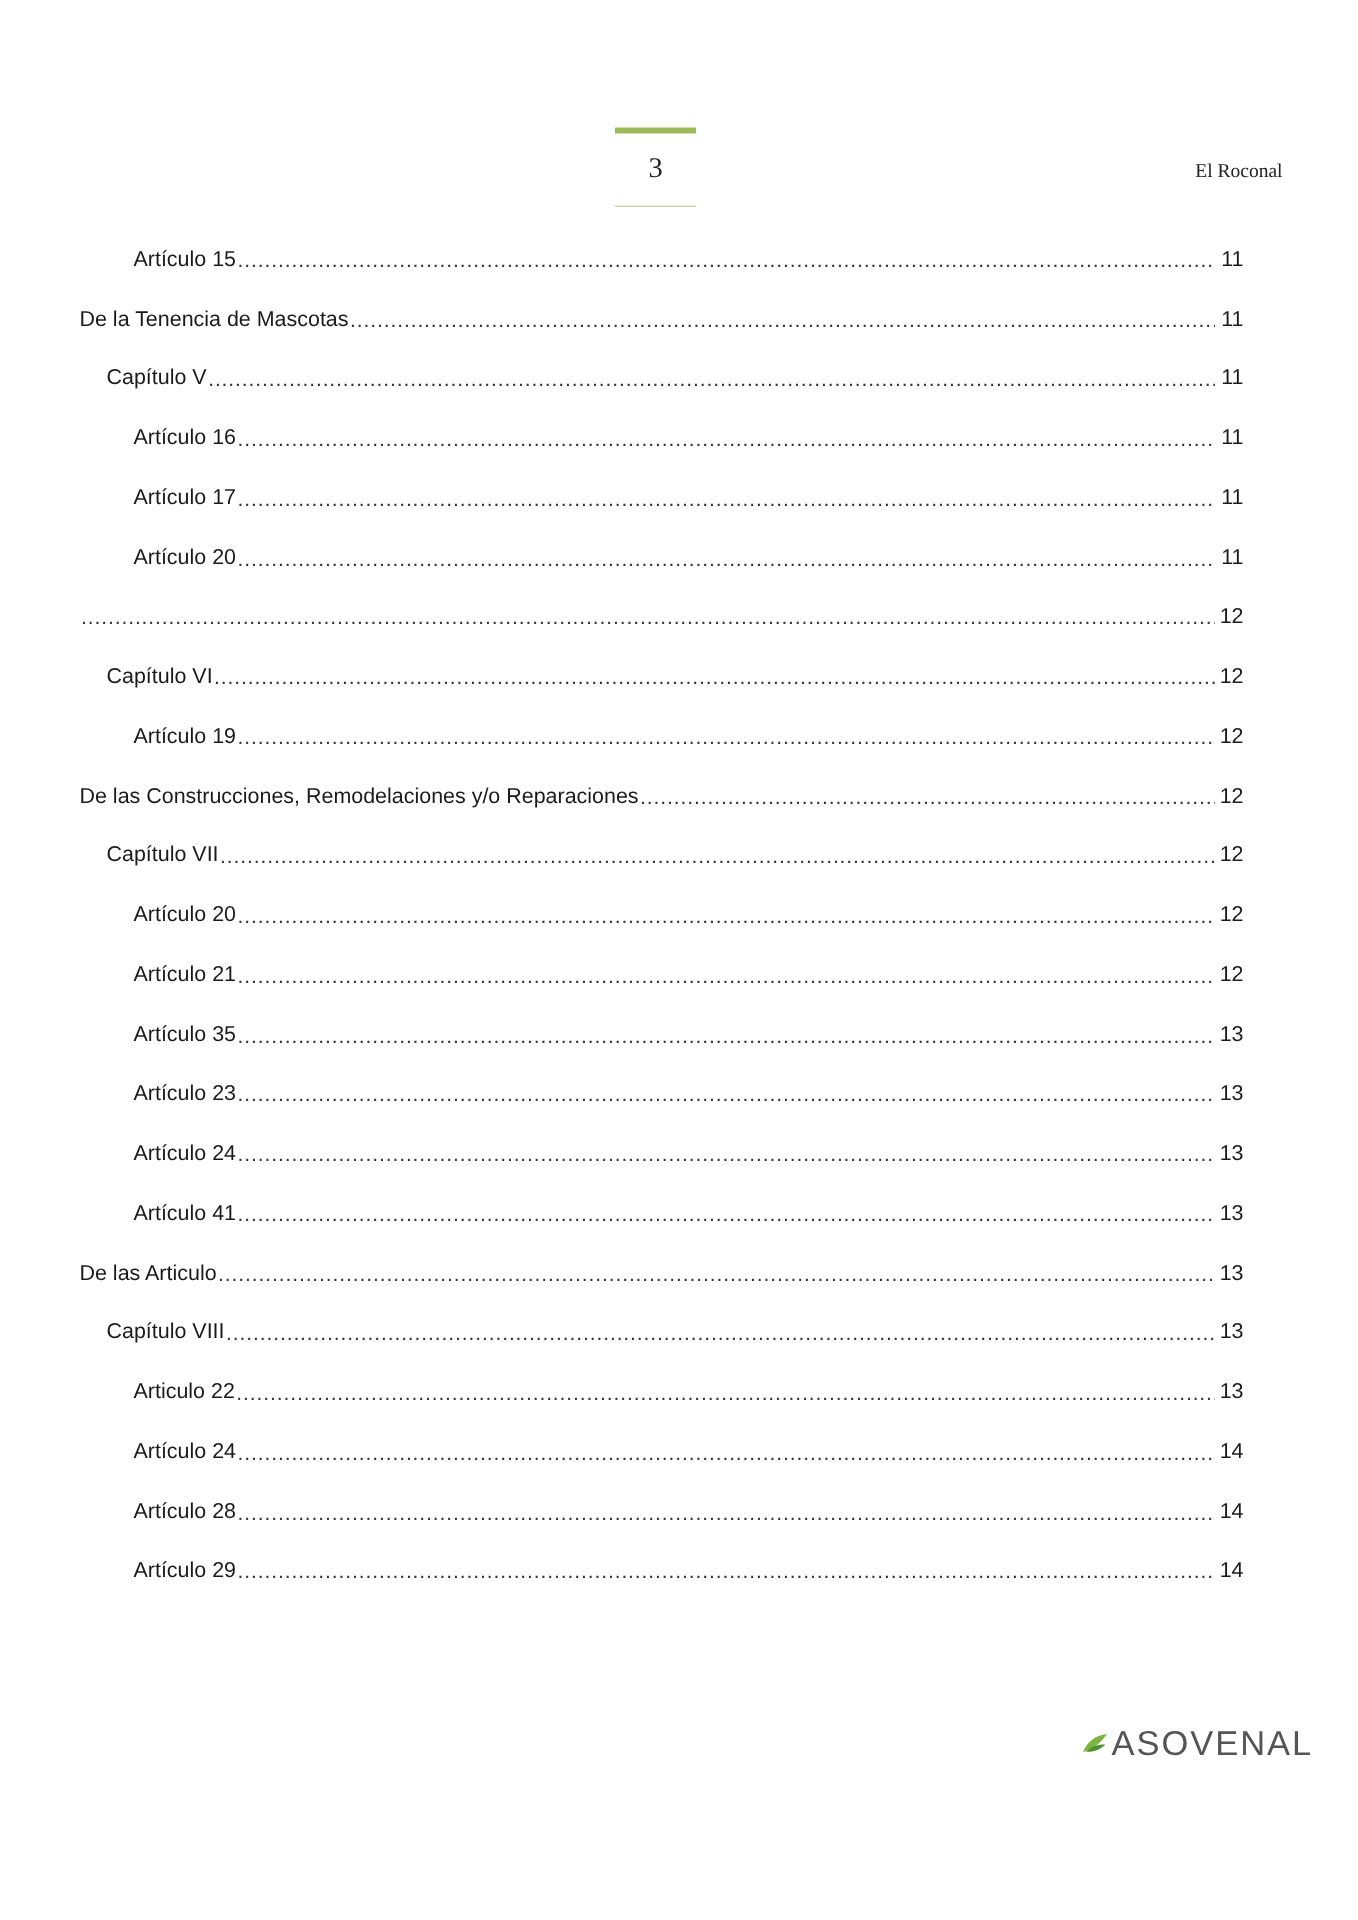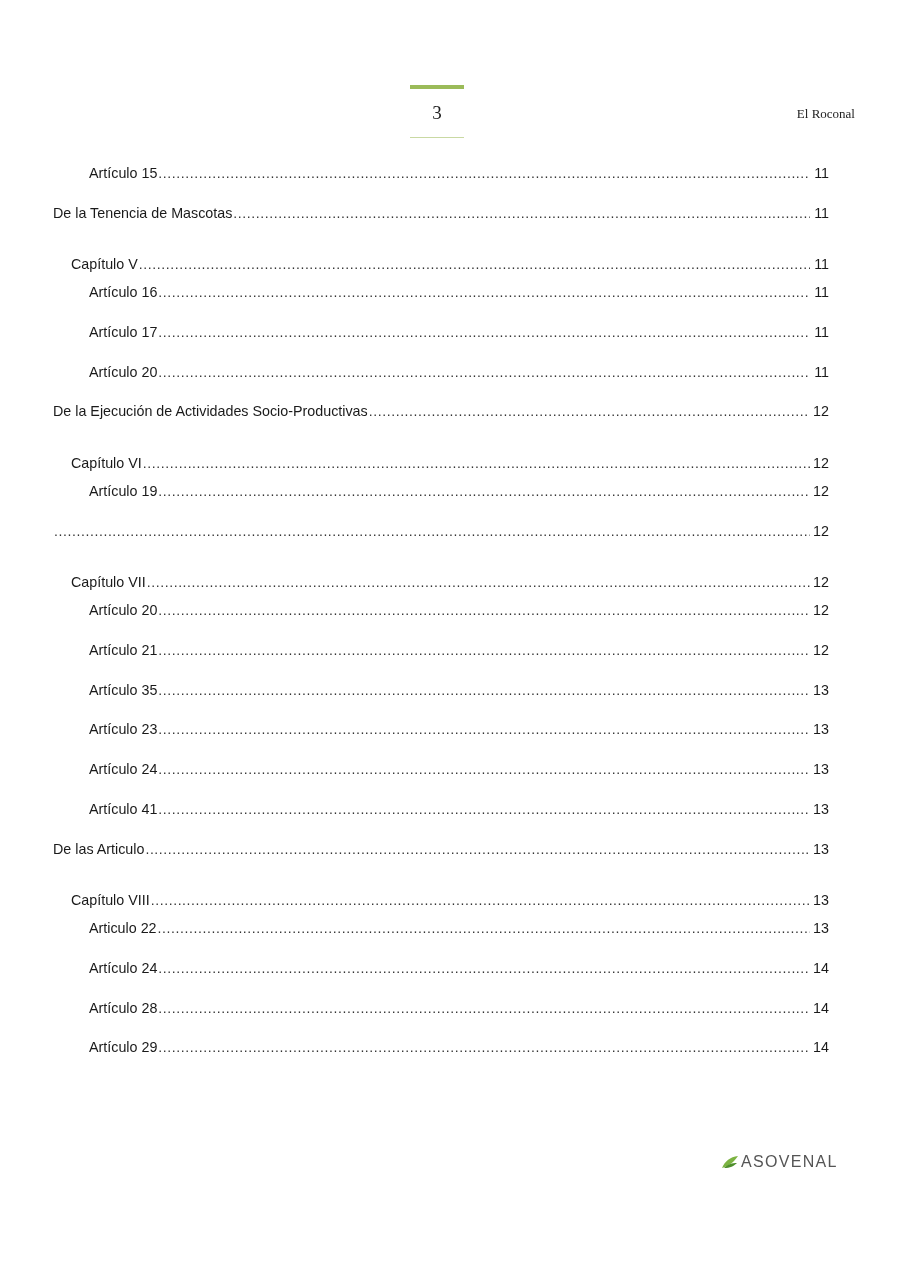--- a/index.html
+++ b/index.html
@@ -5,29 +5,29 @@
     html, body { margin: 0; padding: 0; background: #ffffff; }
     body { width: 905px; height: 1280px; position: relative; overflow: hidden; font-family: "Liberation Sans", sans-serif; color: #1a1a1a; }
     .page-num-box { position: absolute; left: 410px; top: 85px; width: 54px; height: 53px; }
     .page-num-top { position: absolute; left: 0; top: 0; width: 54px; height: 4px; background: #9bbb59; }
     .page-num-bottom { position: absolute; left: 0; bottom: 0; width: 54px; height: 1px; background: #c9d9a3; }
     .page-num { position: absolute; left: 0; top: 17px; width: 54px; text-align: center; font-family: "Liberation Serif", serif; font-size: 19px; color: #222; }
     .header-title { position: absolute; right: 50px; top: 106px; font-family: "Liberation Serif", serif; font-size: 13px; color: #222; }
     .toc { position: absolute; left: 53px; top: 153px; width: 776px; }
     .toc-row { position: relative; height: 39.75px; display: flex; align-items: center; font-size: 14.3px; white-space: nowrap; overflow: hidden; }
     .toc-row.l1 { padding-left: 0; }
-    .toc-row.l2 { padding-left: 18px; align-items: flex-end; }
+    .toc-row.l2 { padding-left: 18px; }
     .toc-row.l3 { padding-left: 36px; }
     .toc-label { flex: 0 0 auto; }
     .toc-dots { flex: 1 1 auto; overflow: hidden; margin: 0 1px; height: 16px; position: relative; }
     .toc-dots::after { content: "........................................................................................................................................................................................................................................................................................................................."; position: absolute; left: 0; bottom: 0; letter-spacing: 0.6px; font-size: 14px; color: #333; }
     .toc-page { flex: 0 0 auto; text-align: right; min-width: 18px; }
     .logo { position: absolute; left: 721px; top: 1151px; height: 22px; display: flex; align-items: center; }
     .logo-leaf { width: 18px; height: 14px; margin-right: 2px; }
-    .logo-text { font-family: "Liberation Sans", sans-serif; font-size: 16px; letter-spacing: 1.3px; color: #555; font-weight: normal; }
+    .logo-text { font-family: "Liberation Sans", sans-serif; font-size: 23px; letter-spacing: 1.3px; color: #555; font-weight: normal; }
   </style>
 </head>
 <body>
 
 <div class="page-num-box">
   <div class="page-num-top"></div>
   <div class="page-num">3</div>
   <div class="page-num-bottom"></div>
 </div>
 
@@ -58,35 +58,35 @@
       <span class="toc-label">Artículo 17</span>
       <span class="toc-dots"></span>
       <span class="toc-page">11</span>
     </div>
     <div class="toc-row l3">
       <span class="toc-label">Artículo 20</span>
       <span class="toc-dots"></span>
       <span class="toc-page">11</span>
     </div>
     <div class="toc-row l1">
-      <span class="toc-label">De la Ejecución de Actividades Socio-Productivas</span>
       <span class="toc-dots"></span>
       <span class="toc-page">12</span>
     </div>
     <div class="toc-row l2">
       <span class="toc-label">Capítulo VI</span>
       <span class="toc-dots"></span>
       <span class="toc-page">12</span>
     </div>
     <div class="toc-row l3">
       <span class="toc-label">Artículo 19</span>
       <span class="toc-dots"></span>
       <span class="toc-page">12</span>
     </div>
     <div class="toc-row l1">
+      <span class="toc-label">De las Construcciones, Remodelaciones y/o Reparaciones</span>
       <span class="toc-dots"></span>
       <span class="toc-page">12</span>
     </div>
     <div class="toc-row l2">
       <span class="toc-label">Capítulo VII</span>
       <span class="toc-dots"></span>
       <span class="toc-page">12</span>
     </div>
     <div class="toc-row l3">
       <span class="toc-label">Artículo 20</span>

